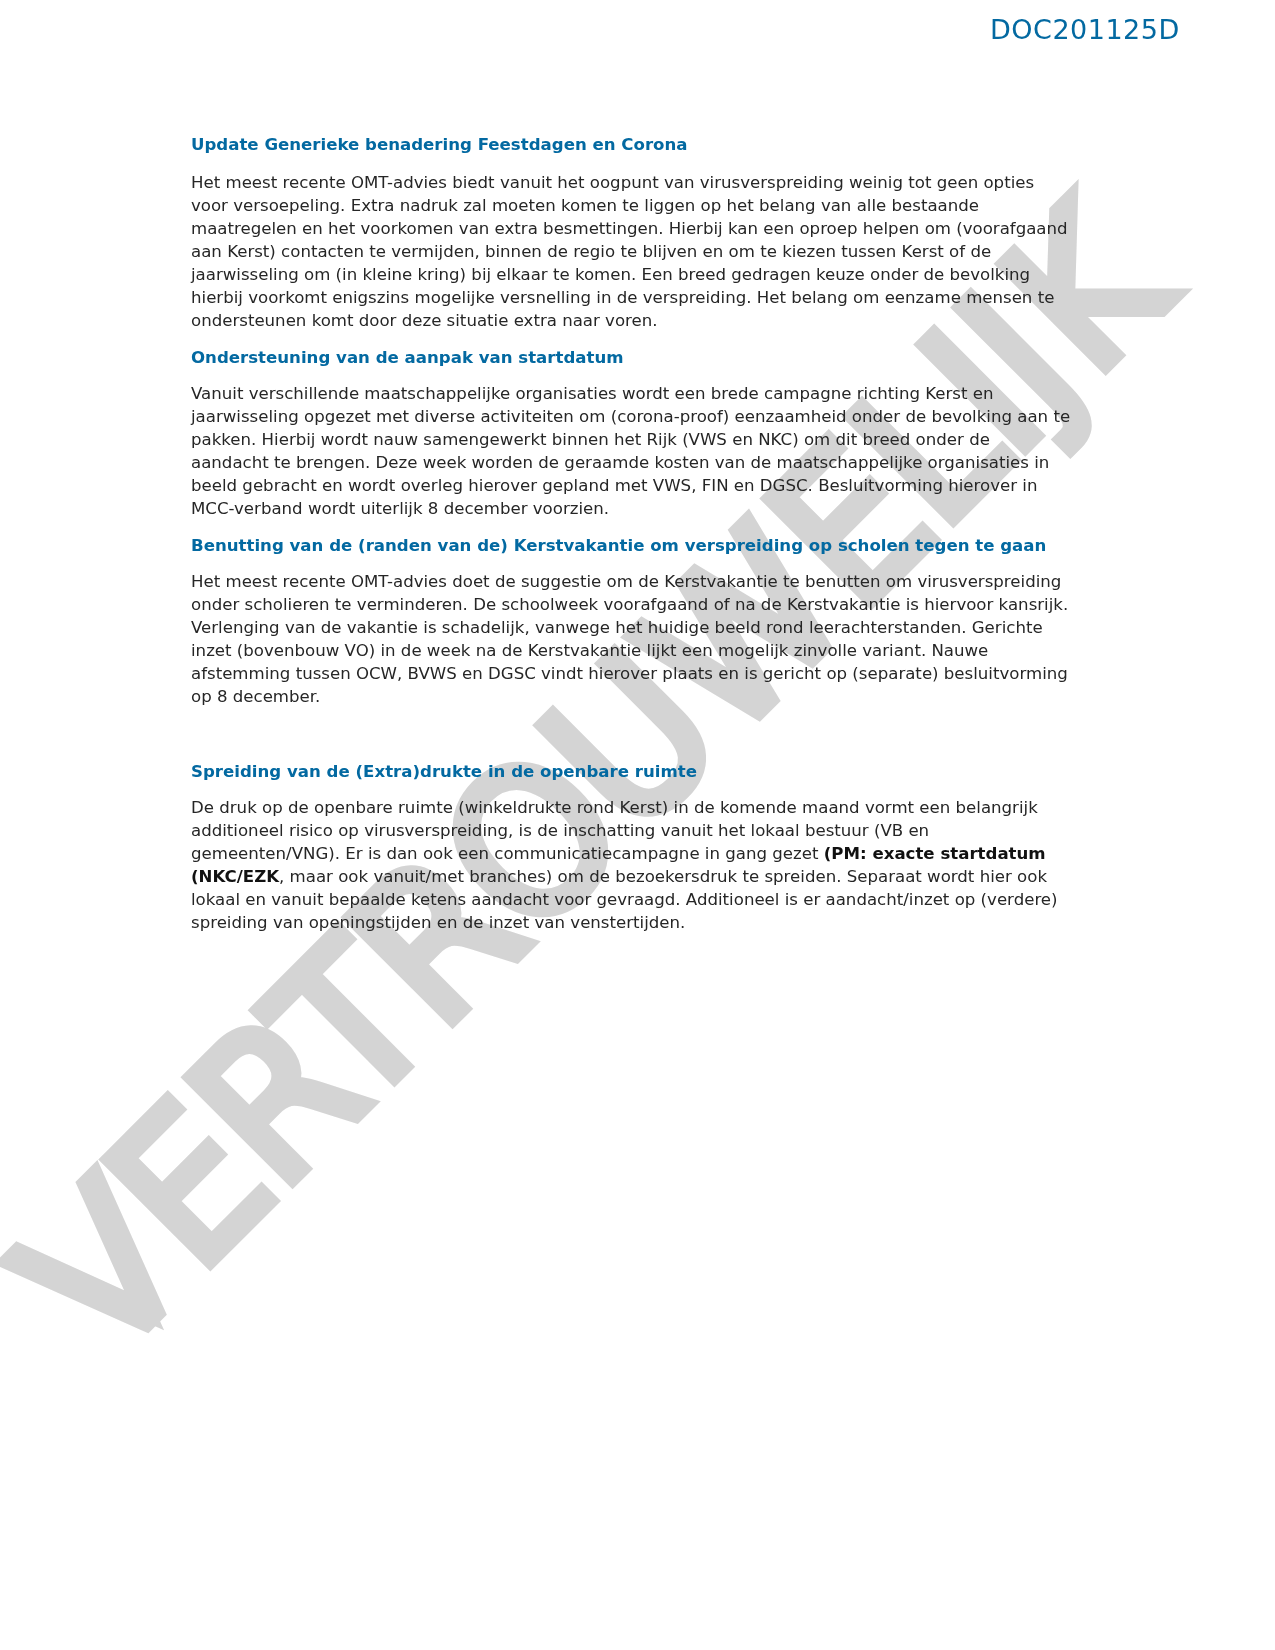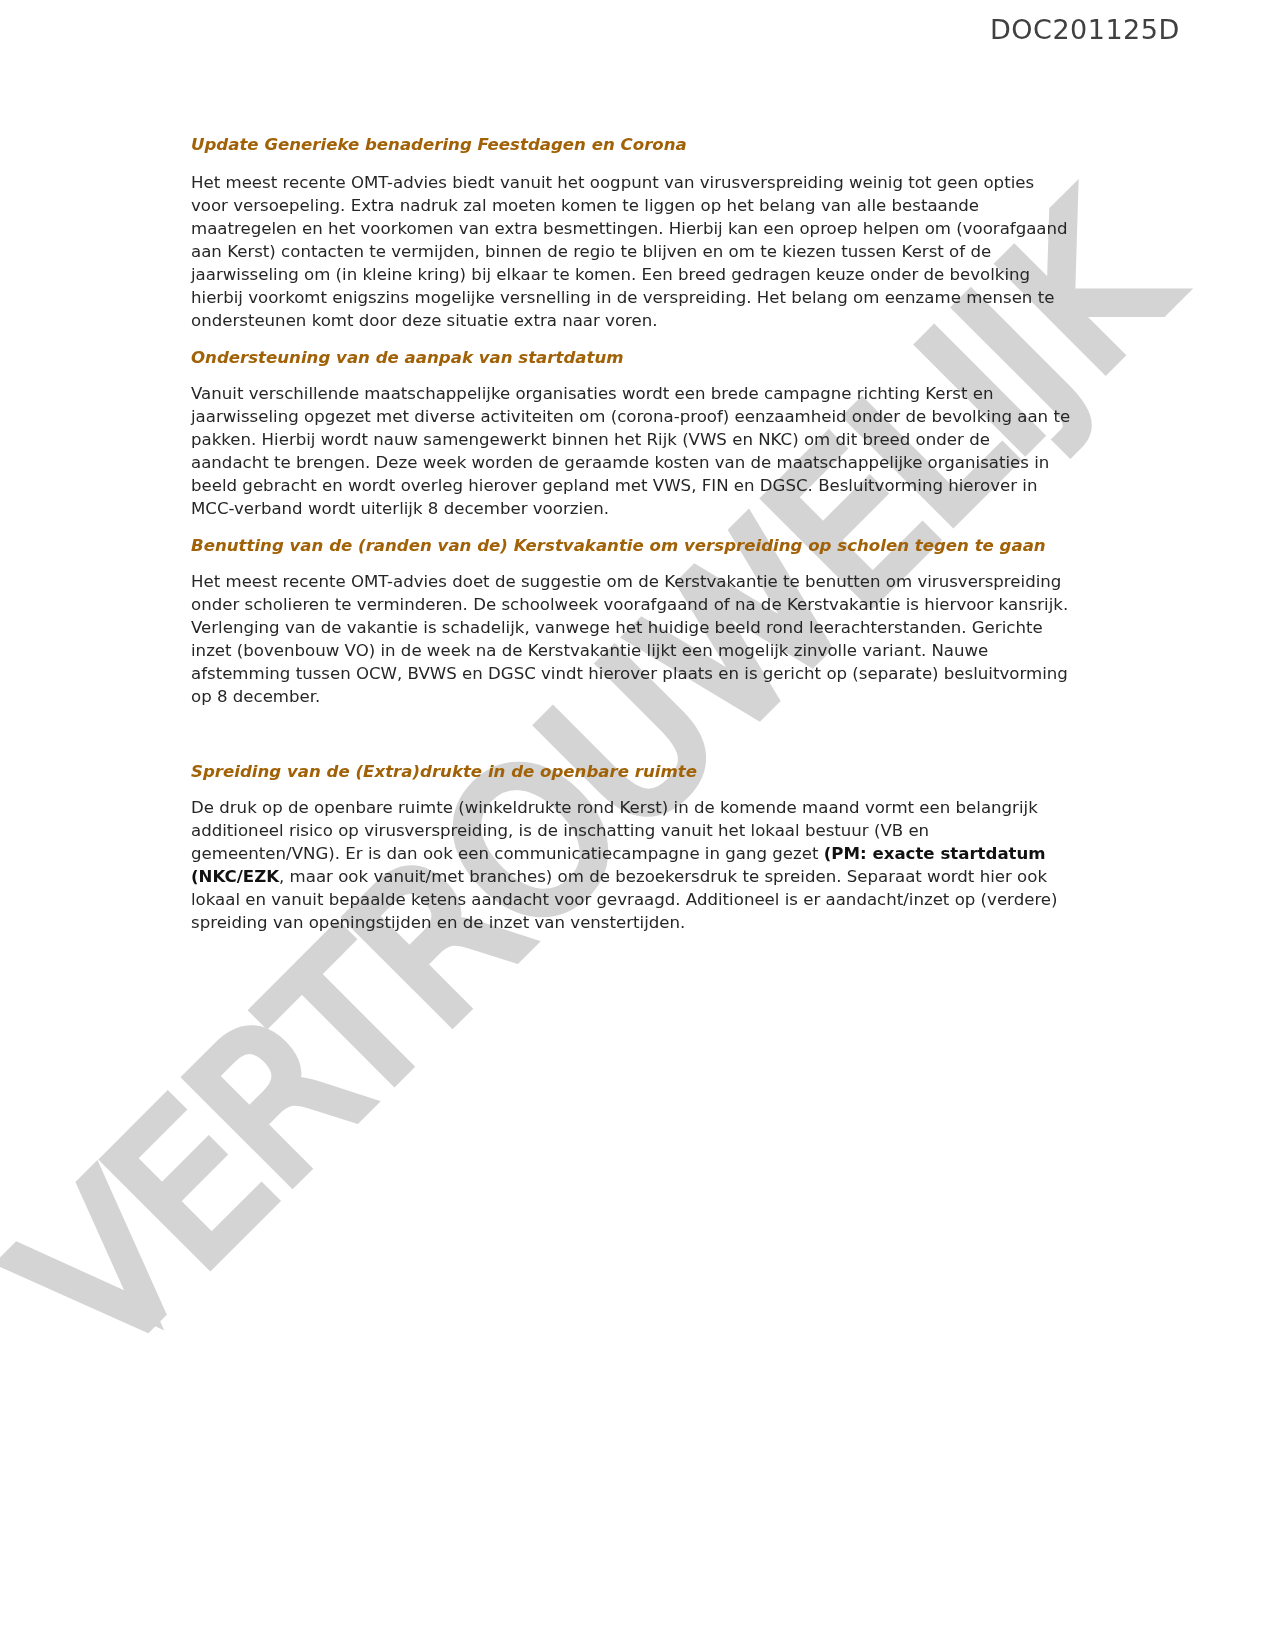--- a/index.html
+++ b/index.html
@@ -14,21 +14,21 @@
       overflow: hidden;
       font-family: "DejaVu Sans", "Liberation Sans", sans-serif;
       color: #1e1e1e;
     }
     .doc-id {
       position: absolute;
       top: 14px;
       left: 990px;
       font-size: 27px;
       letter-spacing: 0.5px;
-      color: #404040;
+      color: #0369a1;
       font-family: "DejaVu Sans", sans-serif;
     }
     .watermark {
       position: absolute;
       left: 590px;
       top: 785px;
       transform: translate(-50%, -50%) rotate(-45deg);
       font-family: "DejaVu Sans", sans-serif;
       font-size: 190px;
       letter-spacing: -4px;
@@ -47,22 +47,21 @@
       width: 880px;
       z-index: 1;
       font-size: 16.6px;
       line-height: 23px;
     }
     .content h1, .content h2 {
       font-size: 16.6px;
       font-weight: bold;
       margin: 0;
       line-height: 23px;
-      color: #a16207;
-      font-style: italic;
+      color: #0369a1;
     }
     .content h1 { margin-bottom: 15px; }
     .content h2 { margin-bottom: 13px; }
     .content p {
       margin: 0 0 14px 0;
       color: #262626;
     }
     .gap-large { height: 38px; }
     b.inline-bold { color: #111; }
   </style>

